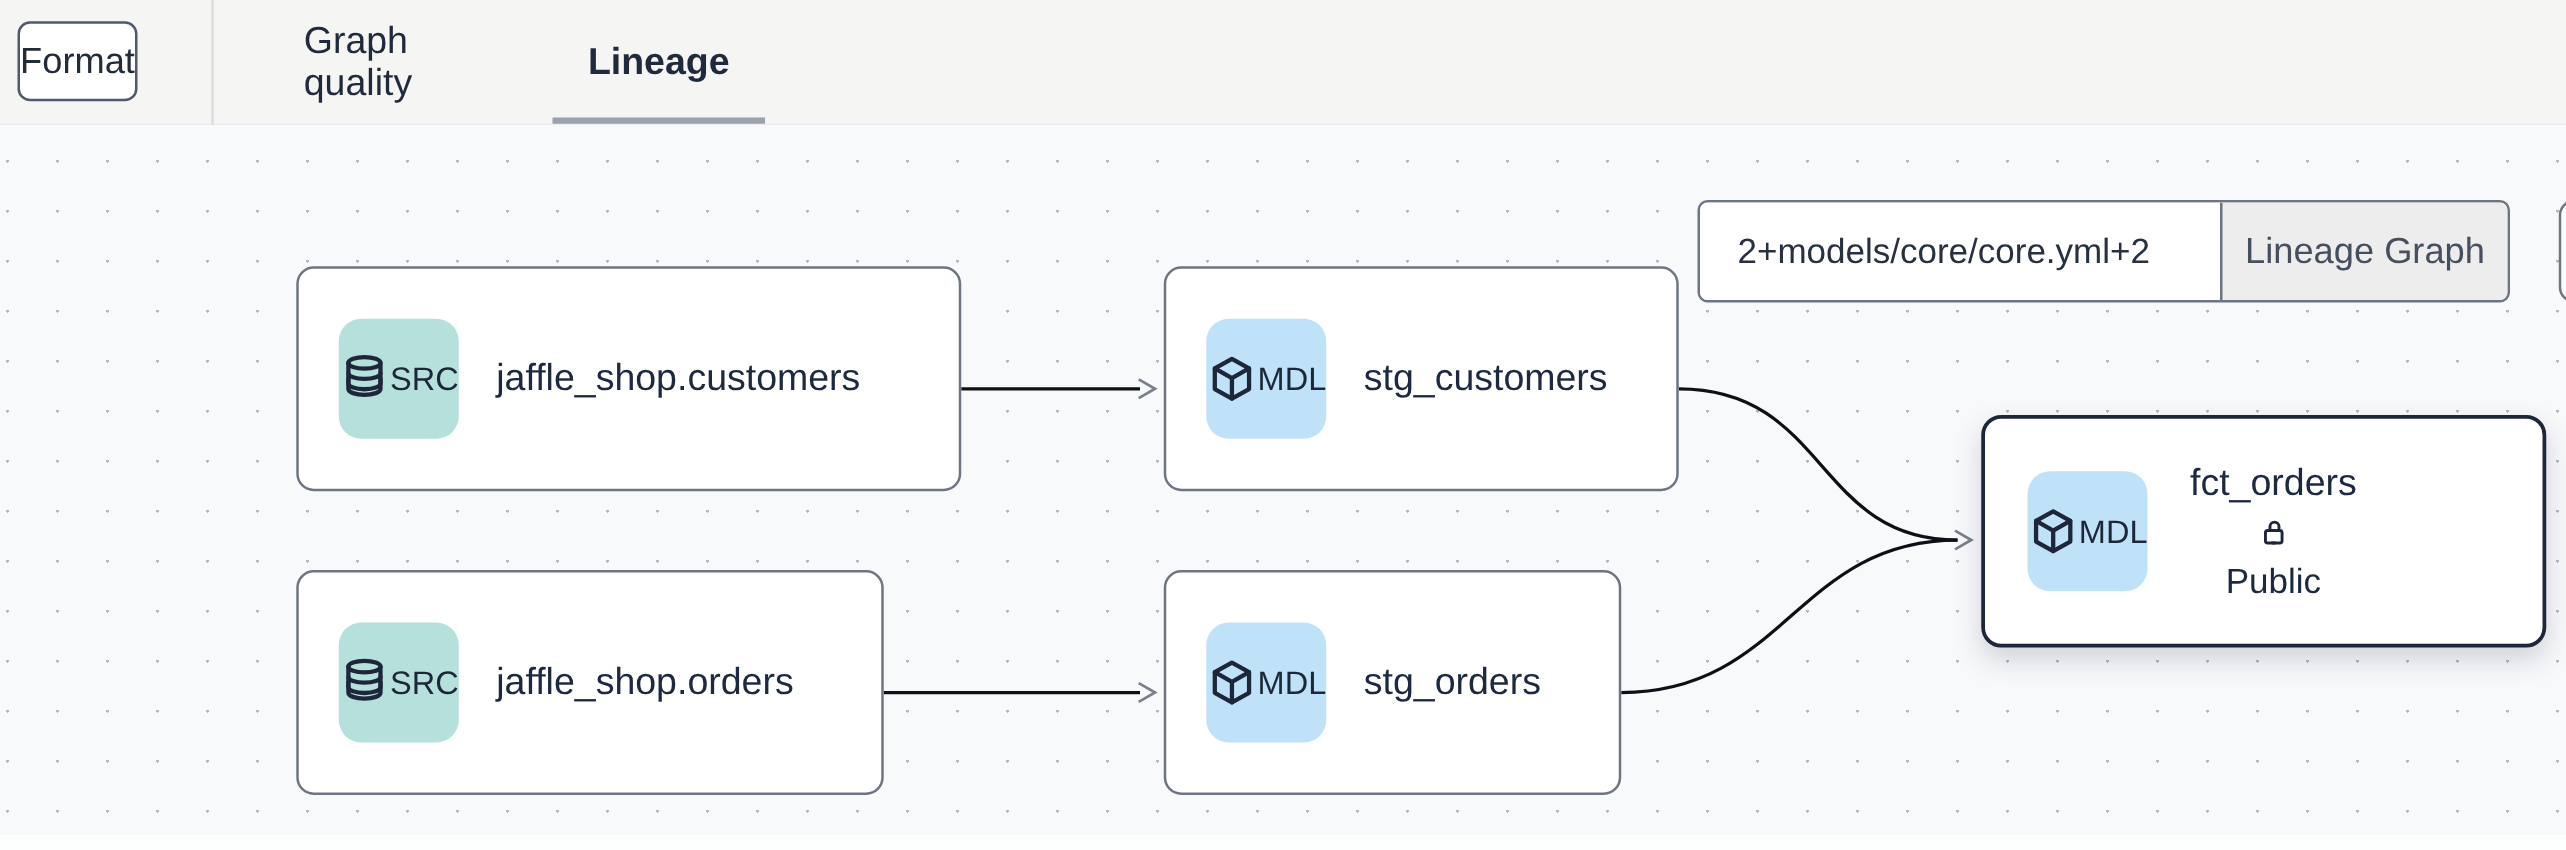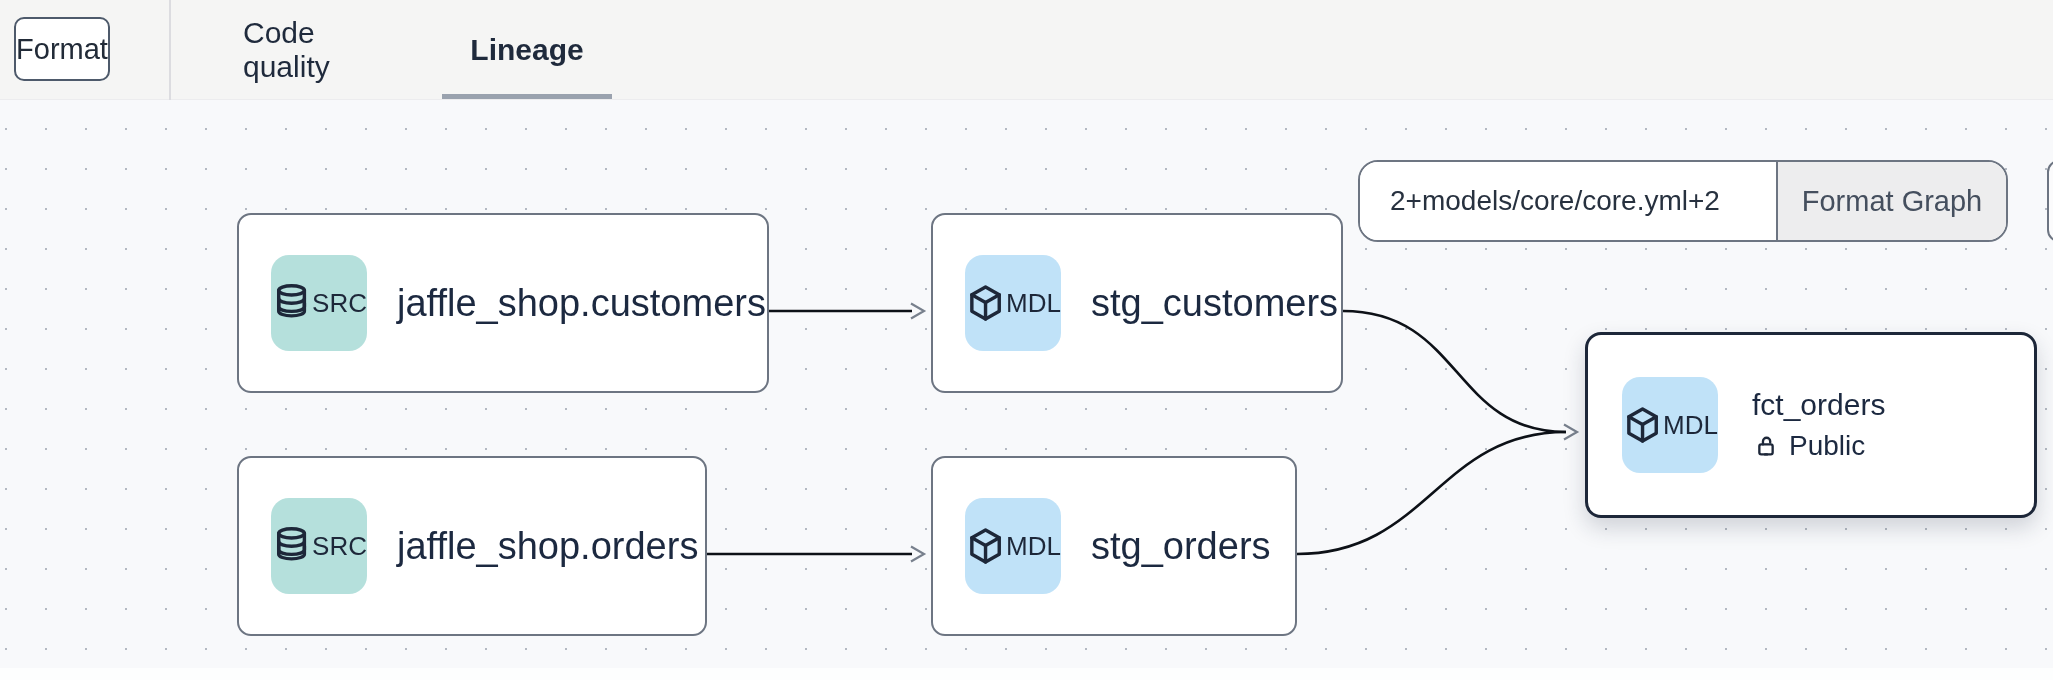--- a/index.html
+++ b/index.html
@@ -36,54 +36,54 @@
   
   .node { position:absolute; background:#ffffff; border:2px solid #6d7582; border-radius:14px;
           display:flex; align-items:center; padding-left:32px; gap:30px; cursor:pointer; }
   .node-jaffle-customers { left:237px; top:113px; width:532px; height:180px; }
   .node-stg-customers   { left:931px; top:113px; width:412px; height:180px; }
   .node-jaffle-orders   { left:237px; top:356px; width:470px; height:180px; }
   .node-stg-orders      { left:931px; top:356px; width:366px; height:180px; }
   .node-fct-orders      { left:1585px; top:232px; width:452px; height:186px;
                           border:3px solid #1d2739; border-radius:16px;
                           box-shadow:0 10px 22px rgba(30,41,59,.18); padding-left:34px; gap:34px; }
-  .node-label { font-size:38px; color:#1c2940; white-space:nowrap; }
+  .node-label { font-size:30px; color:#1c2940; white-space:nowrap; }
   .node-badge { width:96px; height:96px; border-radius:18px; flex:0 0 auto;
                 display:flex; flex-direction:row; align-items:center; justify-content:center; }
   .badge-src { background:#b5e0dc; }
   .badge-mdl { background:#c0e2f8; }
   .node-badge svg { display:block; }
   .badge-text { font-size:26px; font-weight:500; color:#1d2739; line-height:1.05; margin-top:1px; }
   .node-text-col { display:flex; flex-direction:column; }
   .node-title { font-size:30px; color:#1c2940; white-space:nowrap; }
-  .access-row { display:flex; align-items:center; gap:9px; margin-top:8px; }
+  .access-row { display:flex; align-items:center; gap:9px; margin-top:8px;flex-direction:column; }
   .access-label { font-size:28px; color:#1c2940; }
 
   
   .graph-controls { position:absolute; left:1358px; top:60px; width:650px; height:82px;
-                    display:flex; border:2px solid #6d7582; border-radius:20px;
+                    display:flex; border:2px solid #6d7582; border-radius:8px;
                     overflow:hidden; background:#ffffff; }
   .selector-input { flex:1; border:none; outline:none; background:#ffffff;
                     font-family:"Liberation Sans", sans-serif; font-size:28px; color:#27313f;
                     padding:0 0 0 30px; }
   .update-graph-btn { width:230px; background:#ededee; border:none; border-left:2px solid #6d7582;
                       font-family:"Liberation Sans", sans-serif; font-size:29px; color:#454f5e;
                       display:flex; align-items:center; justify-content:center; cursor:pointer; }
   .clipped-btn { position:absolute; left:2047px; top:60px; width:44px; height:82px;
                  background:#fbfbfc; border:2px solid #6d7582; border-radius:12px; }
 </style>
 </head>
 <body>
 
 <div id="app">
 
   <div class="topbar">
     <button class="format-btn">Format</button>
     <div class="topbar-divider"></div>
-    <div class="tab tab-code-quality">Code quality</div>
+    <div class="tab tab-code-quality">Graph quality</div>
     <div class="tab tab-lineage">Lineage</div>
     <div class="tab-underline"></div>
   </div>
 
   <div class="canvas">
 
     <svg class="edges" viewBox="0 0 2053 580">
       <path class="edge-path" d="M769 211 H912"></path>
       <path class="arrowhead" d="M911 203.5 L924 211 L911 218.5"></path>
       <path class="edge-path" d="M707 454 H912"></path>
@@ -160,20 +160,20 @@
             <path d="M9.4 10.6 V8 a3.1 3.1 0 0 1 6.2 0 V9"></path>
             <path d="M11.2 19.2 h1.6"></path>
           </svg>
           <span class="access-label">Public</span>
         </div>
       </div>
     </div>
 
     <div class="graph-controls">
       <input class="selector-input" type="text" readonly="" value="2+models/core/core.yml+2" style="">
-      <button class="update-graph-btn">Format Graph</button>
+      <button class="update-graph-btn">Lineage Graph</button>
     </div>
     <div class="clipped-btn"></div>
 
     <div class="bottom-strip"></div>
   </div>
 
 </div>
 
 </body></html>

